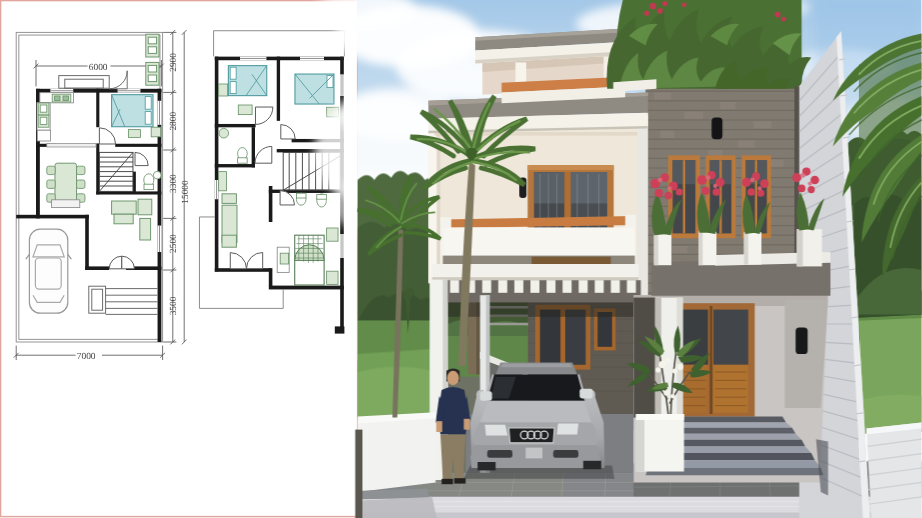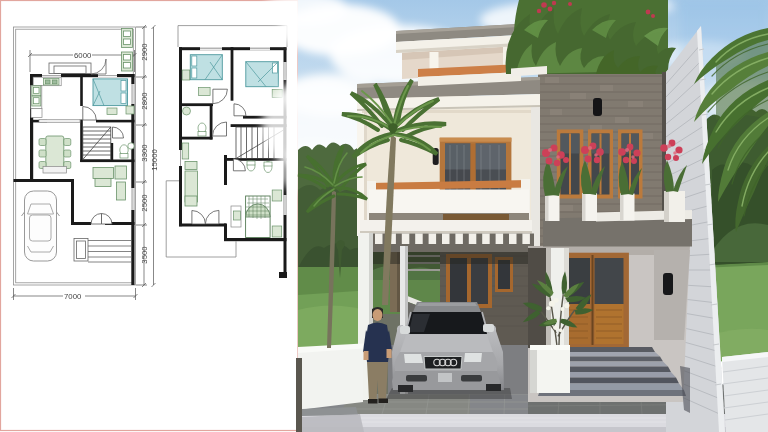--- a/index.html
+++ b/index.html
@@ -1,15 +1,15 @@
 <!DOCTYPE html>
 <html><head><meta charset="utf-8">
 <style>
 html,body{margin:0;padding:0;background:#fff}
-#page{position:relative;width:768px;height:432px;overflow:hidden;background:#ffffff;font-family:Liberation Sans, sans-serif}
+#page{position:relative;width:768px;height:432px;overflow:hidden;background:#ffffff;font-family:Liberation Serif, serif}
 svg{position:absolute;left:0;top:0}
 </style></head>
 <body>
 <div id="page">
 <svg width="768" height="432" viewBox="0 0 768 432">
 <defs>
 <linearGradient id="sky" x1="0" y1="0" x2="0" y2="1">
  <stop offset="0" stop-color="#a4c8e8"></stop>
  <stop offset="0.3" stop-color="#c8def0"></stop>
  <stop offset="0.62" stop-color="#e8f1f8"></stop>

